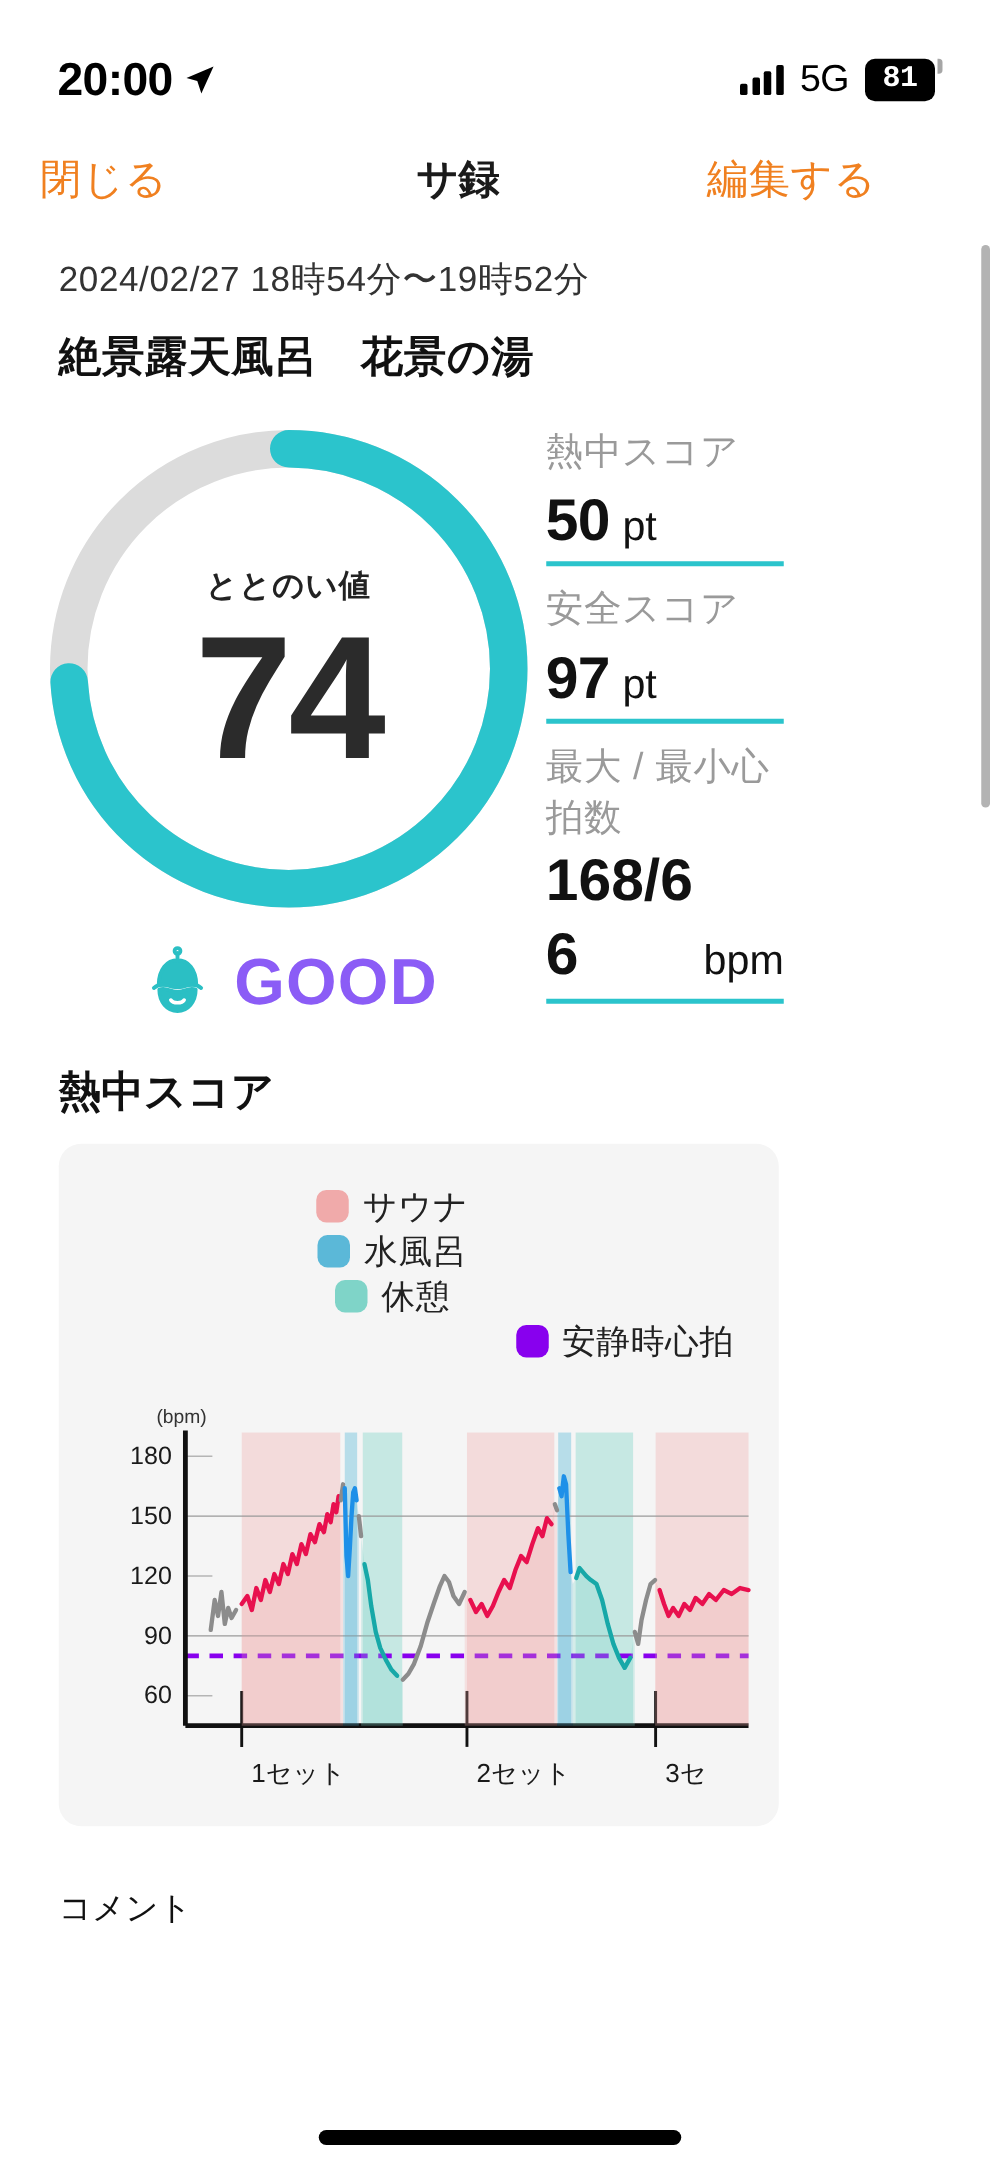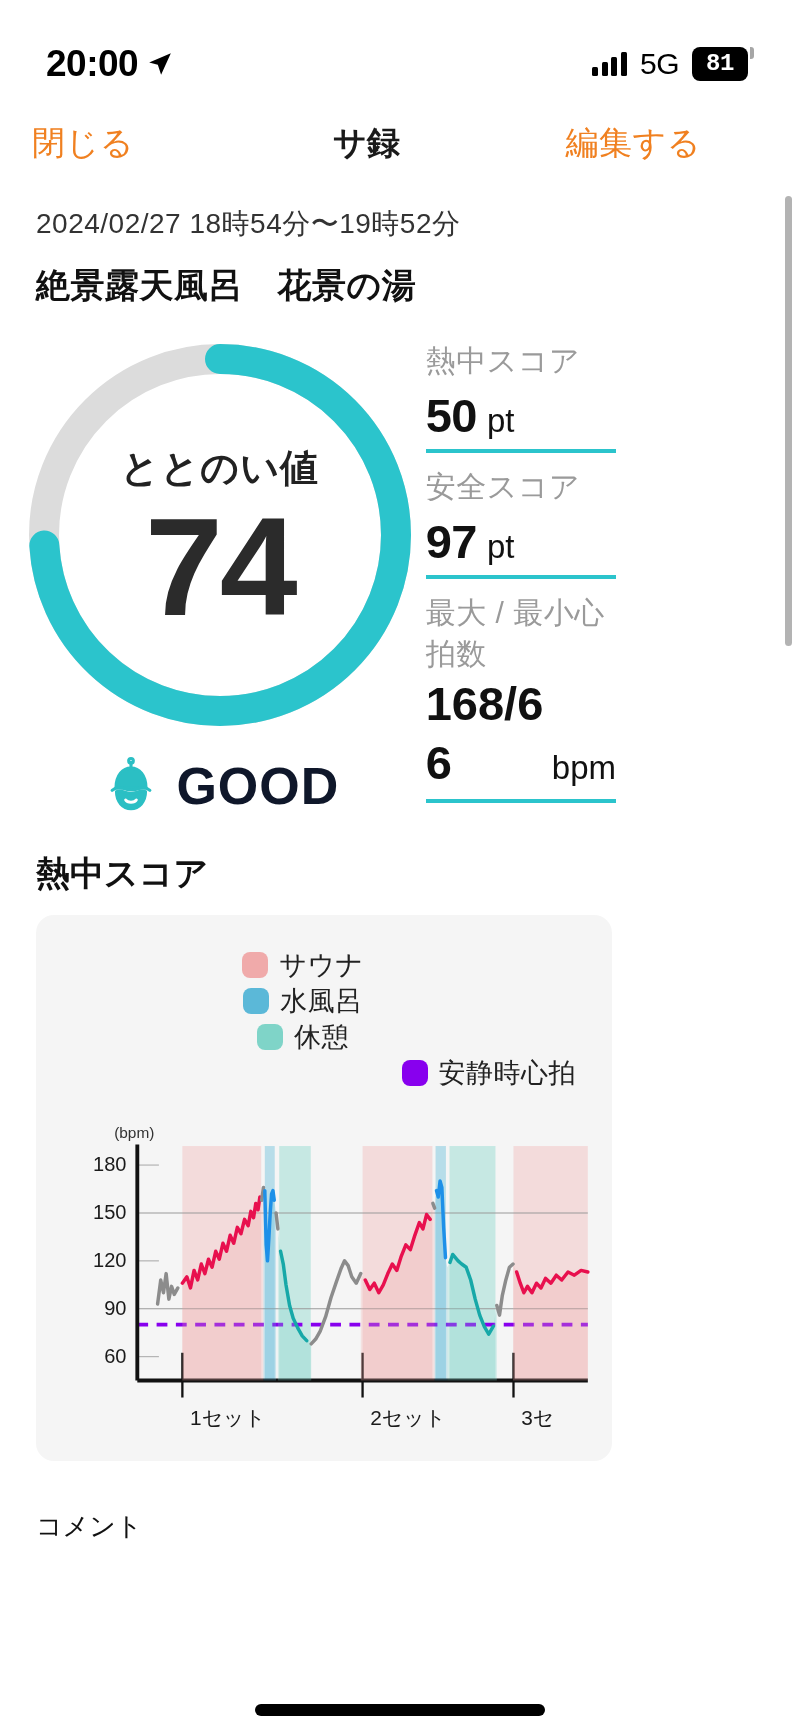--- a/index.html
+++ b/index.html
@@ -43,41 +43,41 @@
   .navbar {
     position:absolute; top:103px; left:0; width:733px; height:80px;
     display:flex; align-items:center; justify-content:space-between;
     padding:0 32px;
   }
   .nav-btn { font-size:33px; color:#F08020; font-weight:400; letter-spacing:0.5px; }
   .nav-title { font-size:33px; color:#1a1a1a; font-weight:700; position:absolute;
                left:0; right:0; text-align:center; }
 
   
-  .content { position:absolute; top:185px; left:4px; width:640px; height:1547px; }
+  .content { position:absolute; top:185px; left:15px; width:640px; height:1547px; }
 
   .meta { padding:0 32px; }
   .session-date { font-size:28px; color:#333; letter-spacing:0.5px; margin-top:20px; }
   .venue { font-size:34px; font-weight:700; color:#111; margin-top:20px; letter-spacing:0.5px; }
 
   
   .summary { display:flex; margin-top:26px; padding:0 0 0 10px; }
 
   .gauge-wrap { width:430px; display:flex; flex-direction:column; align-items:center; }
   .gauge { position:relative; width:400px; height:400px; }
   .gauge svg { display:block; width:400px; height:400px; transform:rotate(-90deg); }
   .gauge-center {
     position:absolute; inset:0; display:flex; flex-direction:column;
     align-items:center; justify-content:center; padding-top:12px;
   }
-  .gauge-label { font-size:38px; font-weight:700; color:#222; letter-spacing:1px; }
+  .gauge-label { font-size:25px; font-weight:700; color:#222; letter-spacing:1px; }
   .gauge-value { font-size:140px; font-weight:800; color:#2b2b2b; line-height:1.02;
                  letter-spacing:-3px; margin-top:2px; }
   .good-row { display:flex; align-items:center; gap:14px; margin-top:20px; }
-  .good-text { font-size:52px; font-weight:600; color:#0f172a; letter-spacing:1px; }
+  .good-text { font-size:52px; font-weight:600; color:#8b5cf6; letter-spacing:1px; }
 
   
   .stats { flex:1; padding-right:28px; padding-top:6px; }
   .stat { padding-bottom:6px; margin-bottom:14px; border-bottom:4px solid #2BC4CC; }
   .stat.rating { border-bottom-color:#F08020; }
   .stat-label { font-size:30px; color:#9a9a9a; letter-spacing:0.5px; }
   .stat-value { font-size:47px; font-weight:800; color:#111; letter-spacing:-0.5px;
                 display:flex; align-items:baseline; flex-wrap:wrap; margin-top:6px; }
   .stat-unit { font-size:33px; font-weight:400; color:#111; margin-left:10px; letter-spacing:0; }
   .hr-value { font-size:47px; font-weight:800; color:#111; line-height:1.25; }

